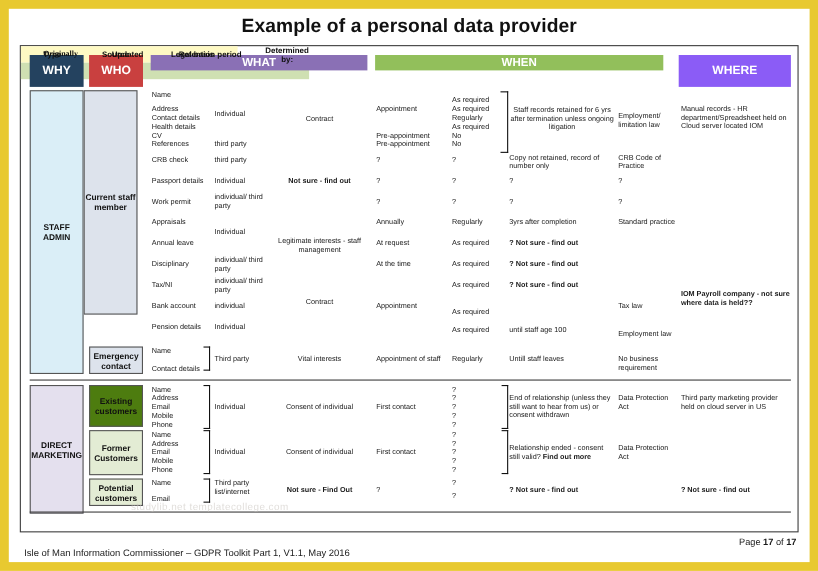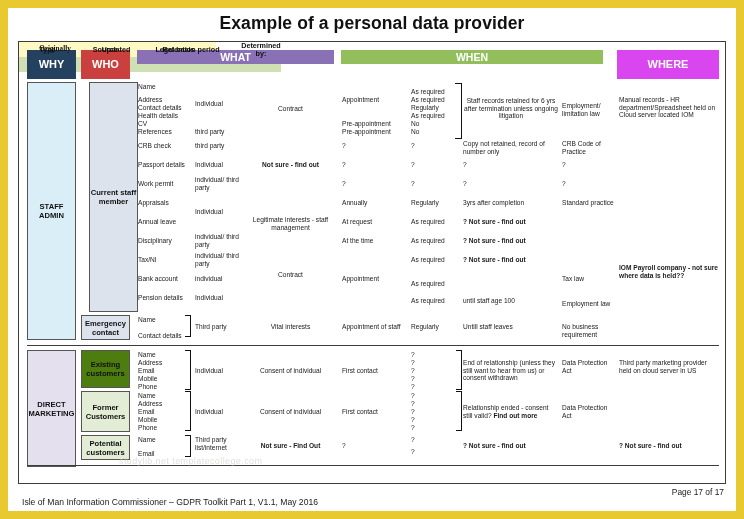--- a/index.html
+++ b/index.html
@@ -54,40 +54,40 @@
   .hdr-when-top {
     left:322px; top:8px; width:262px; height:14px;
     background:#92bf5b; font-size:10.5px; line-height:14px;
   }
   .hdr-when-sub {
     left:322px; top:22px; width:262px; height:15px;
     background:#cfe0b2;
   }
   .hdr-where {
     left:598px; top:8px; width:102px; height:29px;
-    background:#d946ef; font-size:11px; line-height:29px;
+    background:#8b5cf6; font-size:11px; line-height:29px;
   }
   .subcell {
     position:absolute; top:0; height:15px;
     color:#111; font-weight:700; font-size:7.2px;
     text-align:center;
     display:flex; align-items:center; justify-content:center;
     line-height:7.6px;
   }
   
   .lblock {
     position:absolute;
     border:1px solid #555;
     display:flex; align-items:center; justify-content:center;
     text-align:center;
     font-weight:700; font-size:7.6px; color:#111;
     line-height:9px;
   }
   .why-staff { left:8px; top:40px; width:49px; height:258px; background:#daeef7; }
-  .who-current { left:70px; top:40px; width:49px; height:230px; background:#dde3ec; }
+  .who-current { left:57px; top:40px; width:49px; height:204px; background:#dde3ec; }
   .who-emerg { left:62px; top:273px; width:49px; height:25px; background:#dde3ec; }
   .why-direct { left:8px; top:308px; width:49px; height:117px; background:#e4e0ee; }
   .who-exist { left:62px; top:308px; width:49px; height:38px; background:#4d7c0f; }
   .who-former { left:62px; top:349px; width:49px; height:41px; background:#e3ecd4; }
   .who-potential { left:62px; top:393px; width:49px; height:25px; background:#e3ecd4; }
 
   
   .rule { position:absolute; left:8px; width:692px; border-top:1.3px solid #3c3c3c; }
   .rule-a { top:303px; }
   .rule-b { top:423px; }
@@ -129,21 +129,21 @@
   #watermark {
     position:absolute; left:100px; top:414px; width:260px; height:12px;
     font-size:9px; color:#c9c4be; opacity:.55; letter-spacing:.4px;
     overflow:hidden; white-space:nowrap;
   }
   
   #pagenum {
     position:absolute; right:12px; top:479px;
     font-size:8.4px; color:#1a1a1a;
   }
-  #pagenum b { font-weight:400; }
+  #pagenum b { font-weight:700; }
   #footer {
     position:absolute; left:14px; top:489px;
     font-size:8.6px; color:#1a1a1a;
   }
 </style>
 </head>
 <body>
 
 <div id="page">
 

